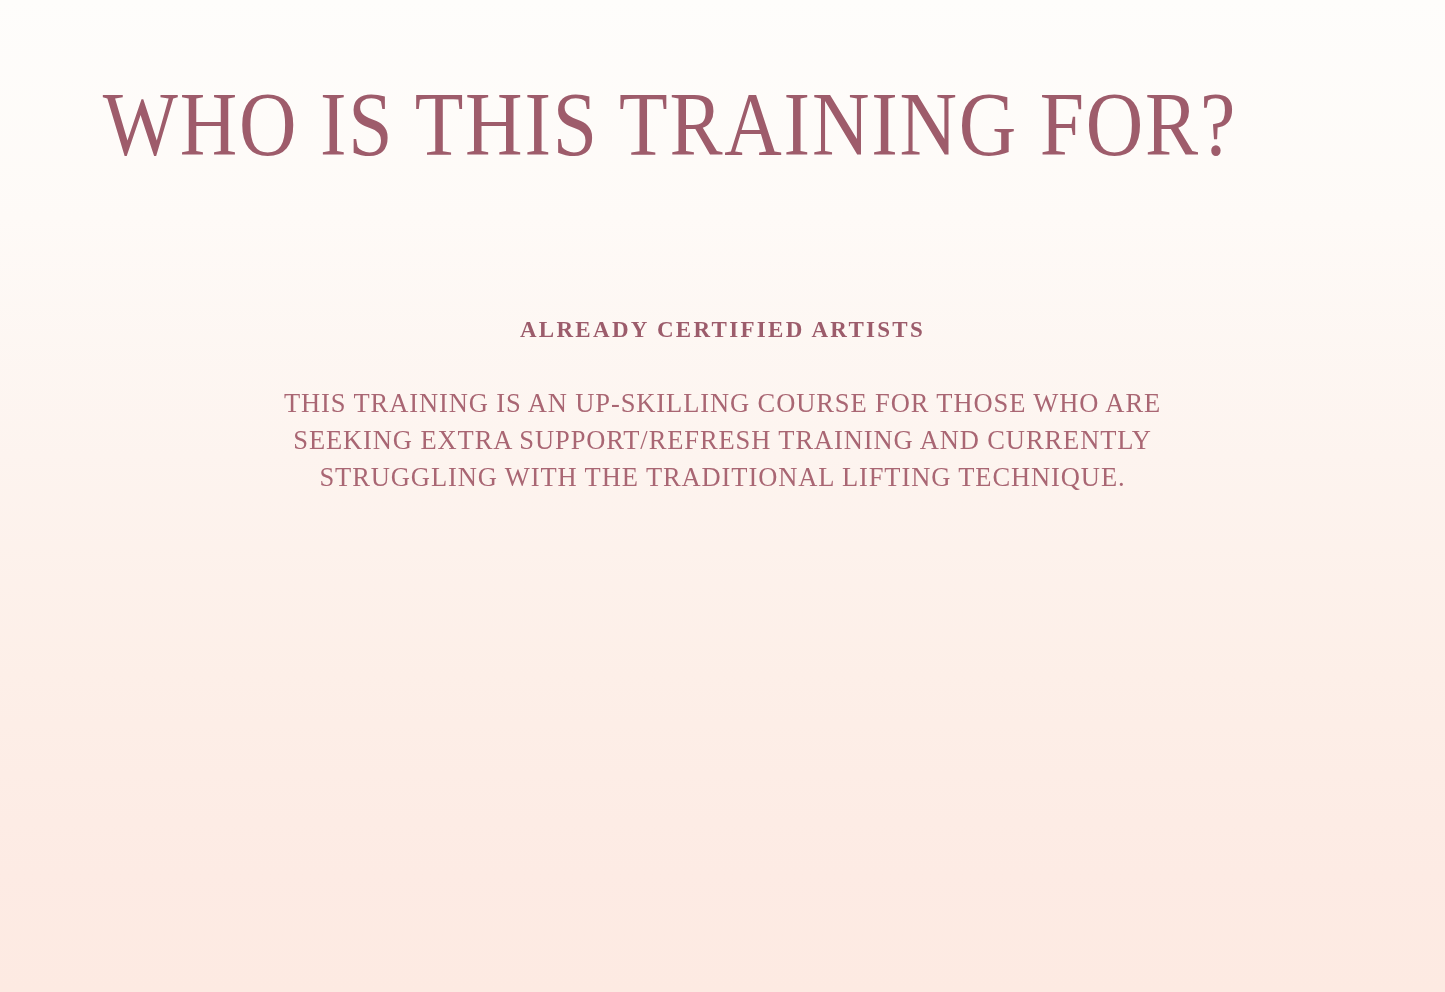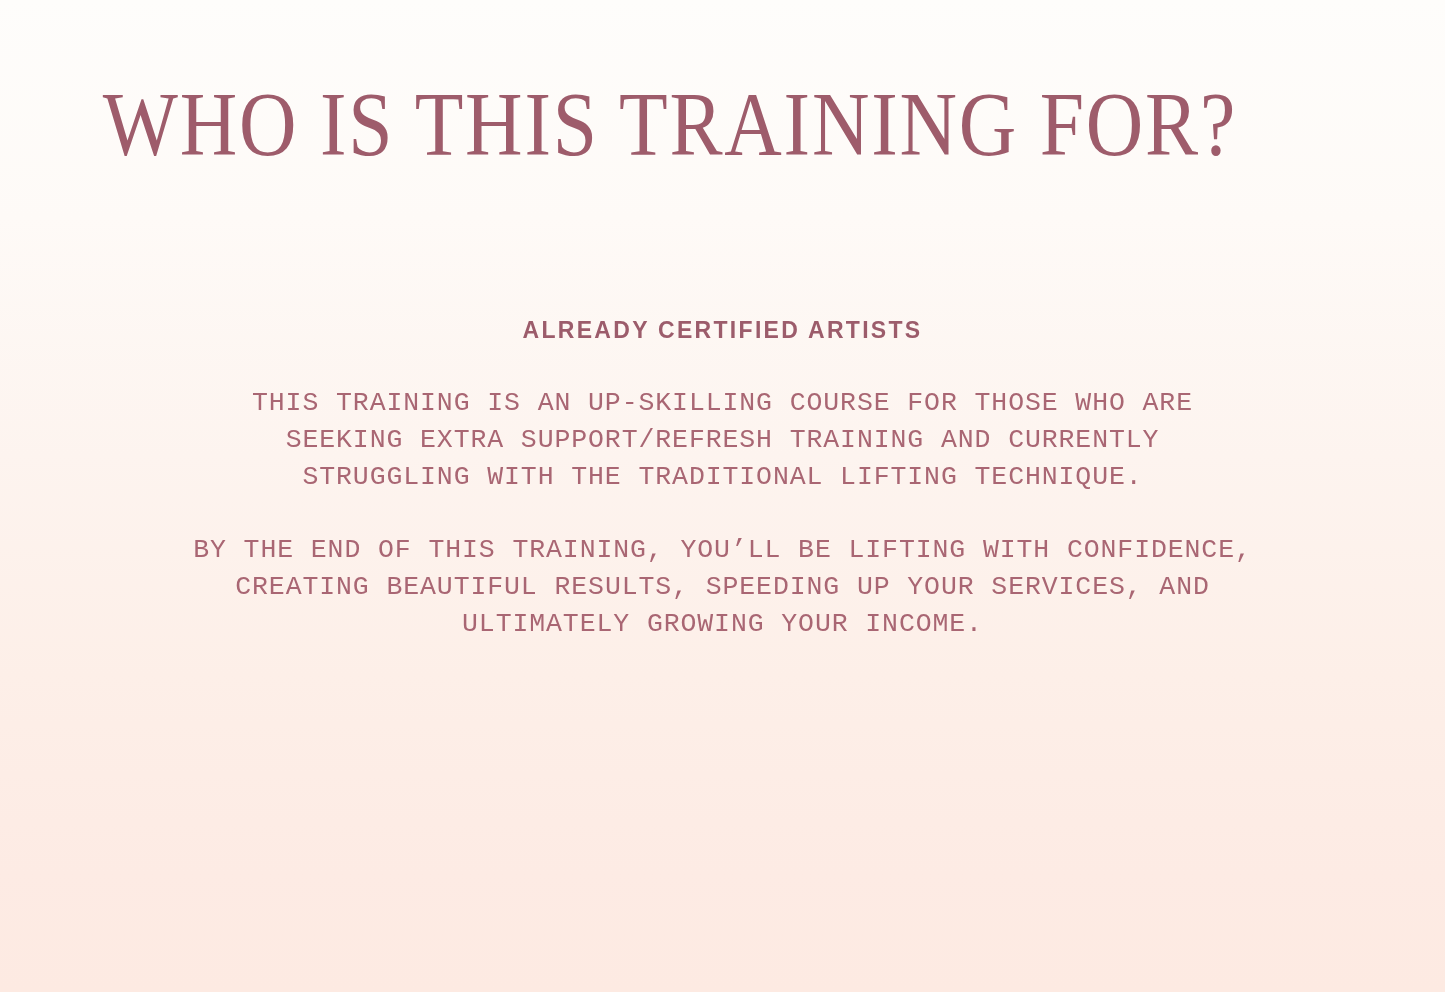--- a/index.html
+++ b/index.html
@@ -61,31 +61,31 @@
     top: 316px;
     left: 50%;
     transform: translateX(-50%);
     width: 1060px;
     text-align: center;
   }
 
   #subhead {
     display: block;
     margin: 0 0 40px 0;
-    font-family: Liberation Sans, sans-serif;
+    font-family: Liberation Serif, serif;
     font-weight: 700;
     font-size: 23px;
     line-height: 1.25;
     letter-spacing: 2.3px;
     color: #9C5C6B;
   }
 
   .body-paragraph {
     margin: 0 0 36px 0;
-    font-family: Liberation Mono, monospace;
+    font-family: Liberation Serif, serif;
     font-weight: 300;
     font-size: 26.5px;
     line-height: 37px;
     letter-spacing: 0.9px;
     color: #A8647220;
     color: #A96673;
     white-space: pre-line;
   }
 
   .body-paragraph:last-child {
@@ -103,19 +103,16 @@
 
   <div id="body-block">
 
     <h2 id="subhead">ALREADY CERTIFIED ARTISTS</h2>
 
     <p class="body-paragraph">THIS TRAINING IS AN UP-SKILLING COURSE FOR THOSE WHO ARE
 SEEKING EXTRA SUPPORT/REFRESH TRAINING AND CURRENTLY
 STRUGGLING WITH THE TRADITIONAL LIFTING TECHNIQUE.</p>
 
 
-    <p class="body-paragraph">BY THE END OF THIS TRAINING, YOU’LL BE LIFTING WITH CONFIDENCE,
-CREATING BEAUTIFUL RESULTS, SPEEDING UP YOUR SERVICES, AND
-ULTIMATELY GROWING YOUR INCOME.</p>
 
   </div>
 
 </div>
 
 </body></html>

